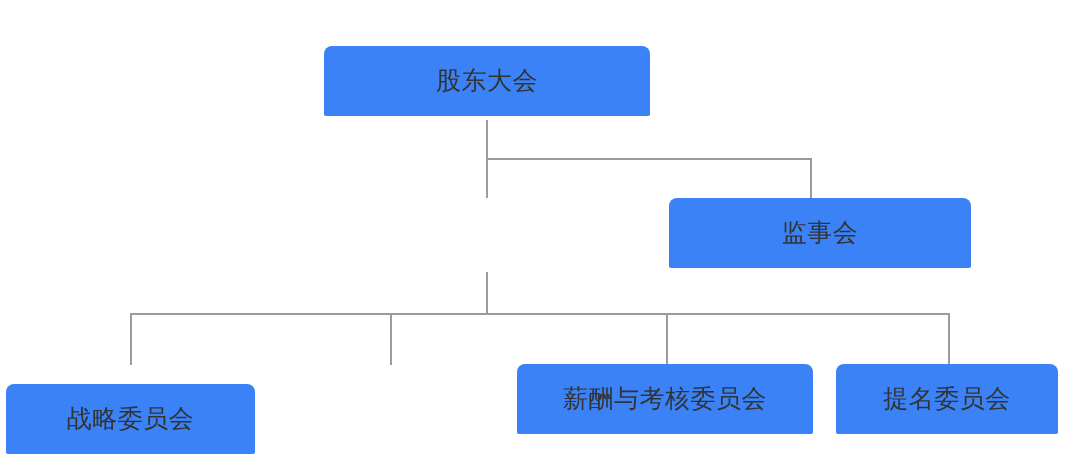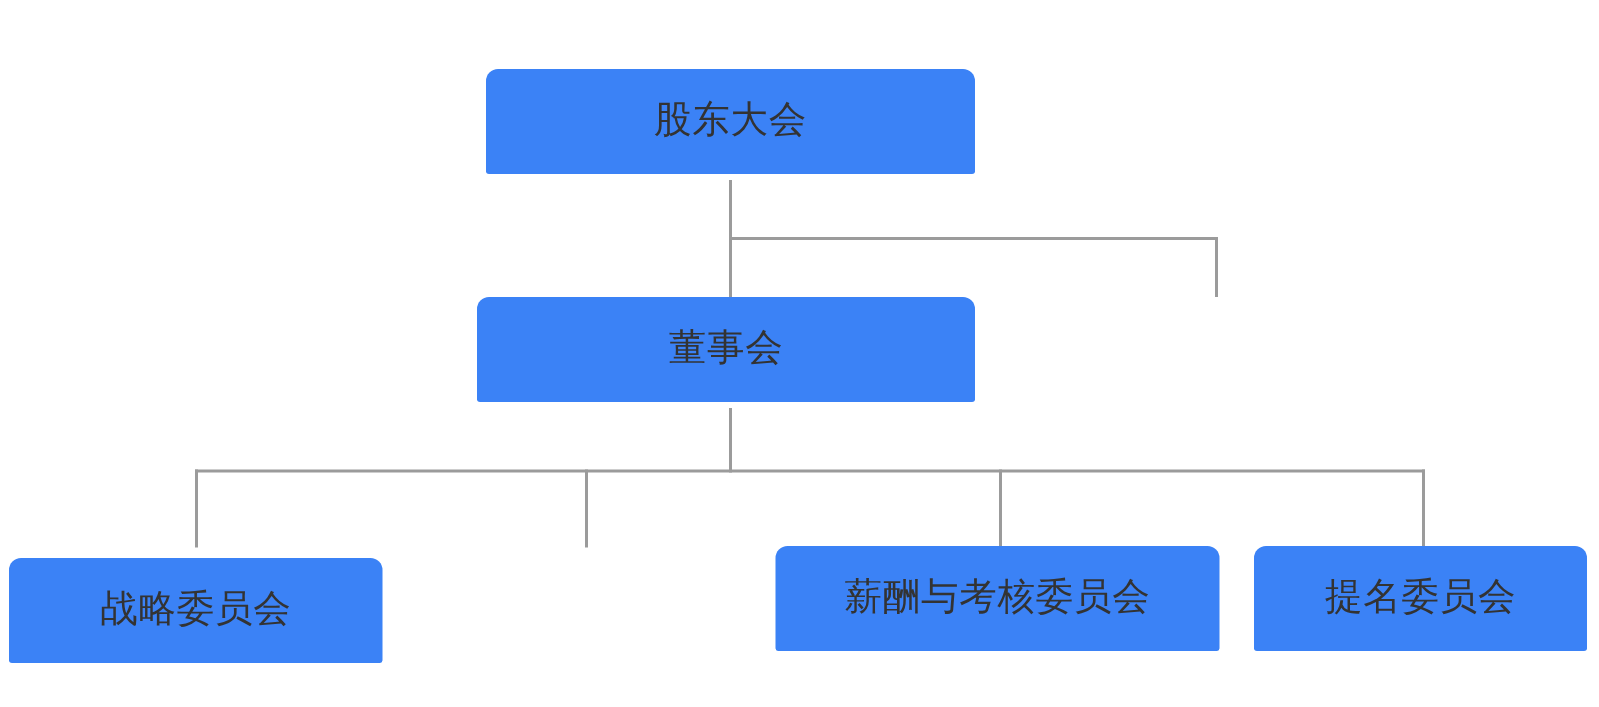--- a/index.html
+++ b/index.html
@@ -49,32 +49,32 @@
 
   <div class="node-box" style="left:324px; top:46px; width:326px; height:70px;">
     <span class="node-label">股东大会</span>
   </div>
 
   <div class="connector v" style="left:486px; top:120px; height:40px;"></div>
   <div class="connector h" style="left:486px; top:158px; width:326px;"></div>
   <div class="connector v" style="left:486px; top:158px; height:40px;"></div>
   <div class="connector v" style="left:810px; top:158px; height:40px;"></div>
 
-  <div class="node-box" style="left:318px; top:198px; width:332px; height:70px;">
-    <span class="node-label">董事会</span>
+  <div class="node-box" style="left:669px; top:198px; width:302px; height:70px;">
+    <span class="node-label">监事会</span>
   </div>
 
   <div class="connector v" style="left:486px; top:272px; height:43px;"></div>
   <div class="connector h" style="left:130px; top:313px; width:820px;"></div>
   <div class="connector v" style="left:130px; top:313px; height:52px;"></div>
   <div class="connector v" style="left:390px; top:313px; height:52px;"></div>
   <div class="connector v" style="left:666px; top:313px; height:52px;"></div>
   <div class="connector v" style="left:948px; top:313px; height:52px;"></div>
 
-  <div class="node-box" style="left:6px; top:372px; width:249px; height:70px;">
+  <div class="node-box" style="left:6px; top:384px; width:249px; height:70px;">
     <span class="node-label">战略委员会</span>
   </div>
   <div class="node-box" style="left:836px; top:364px; width:222px; height:70px;">
     <span class="node-label">提名委员会</span>
   </div>
   <div class="node-box" style="left:517px; top:364px; width:296px; height:70px;">
     <span class="node-label">薪酬与考核委员会</span>
   </div>
 
 </div>

